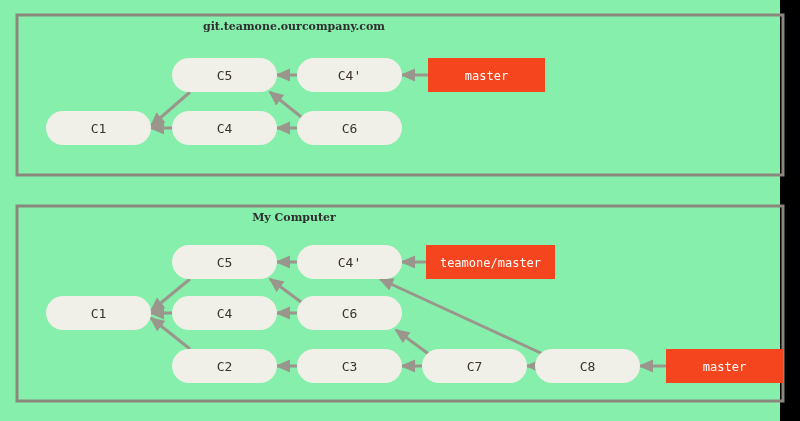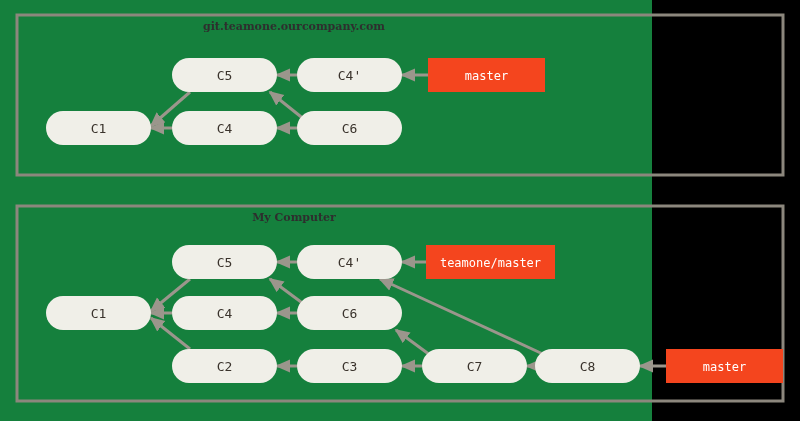--- a/index.html
+++ b/index.html
@@ -8,23 +8,23 @@
     background: #000000;
   }
   body {
     width: 800px;
     height: 421px;
     font-family: "DejaVu Sans", sans-serif;
     overflow: hidden;
   }
   #stage {
     position: relative;
-    width: 652px;
+    width: 780px;
     height: 421px;
-    background: #15803d;
+    background: #86efac;
     text-align: right;
   }
   svg#diagram {
     position: absolute;
     left: 0;
     top: 0;
     width: 800px;
     height: 421px;
     display: block;
   }

